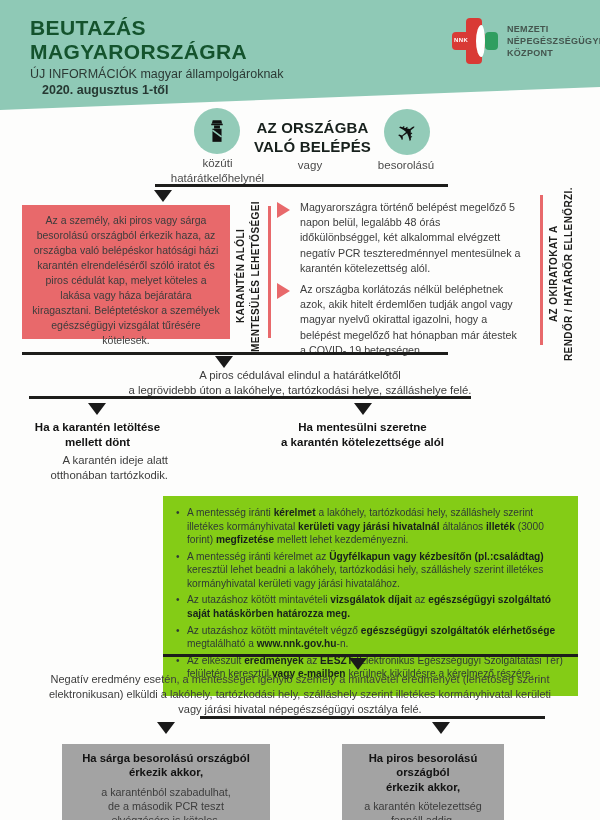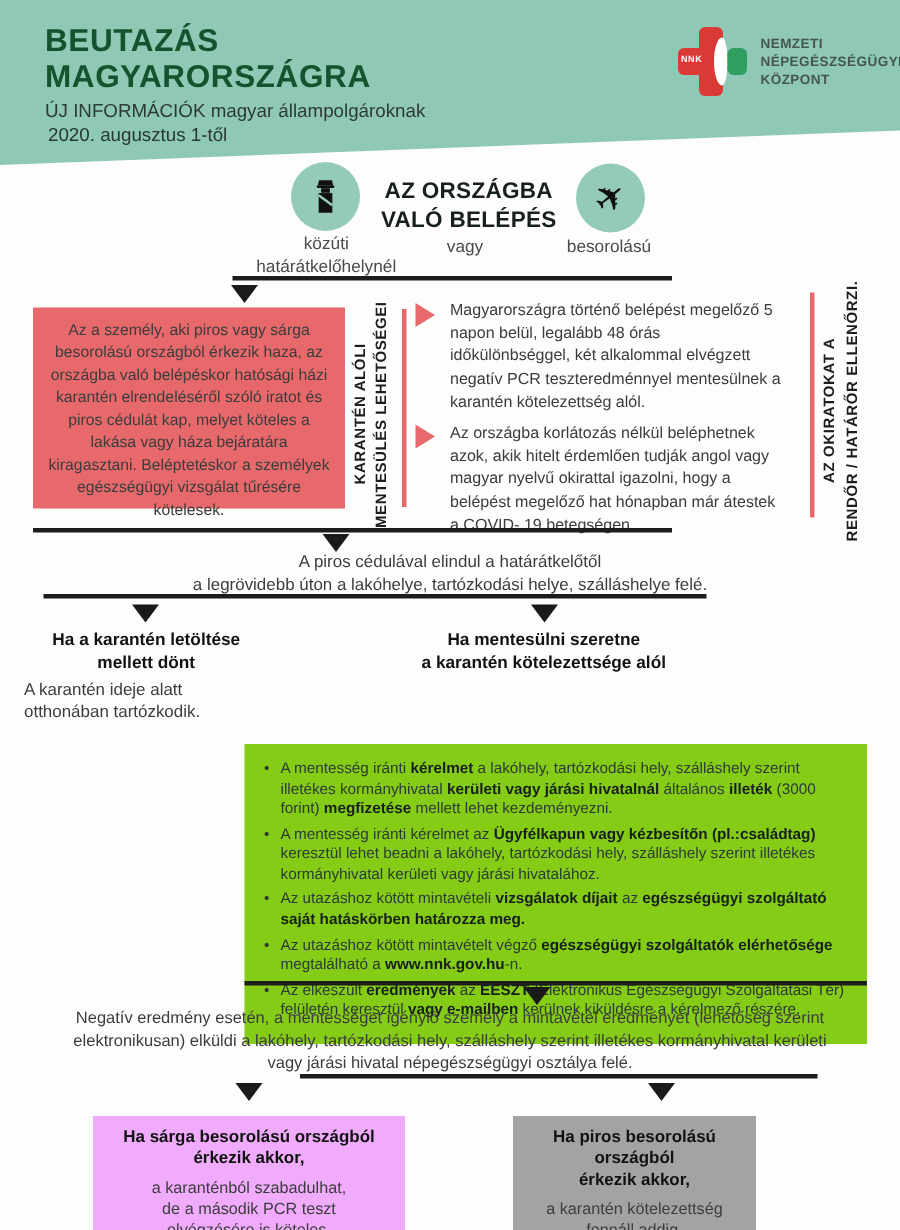--- a/index.html
+++ b/index.html
@@ -8,21 +8,21 @@
     background:#fdfdfc;font-family:"Liberation Sans",sans-serif;color:#3f3f3f;
   }
   
   .header{
     position:absolute;left:0;top:0;width:600px;height:112px;background:#8fc9b6;
     clip-path:polygon(0 0,100% 0,100% 87px,0 110px);
   }
   .h-title{position:absolute;left:30px;top:16px;font-size:21px;font-weight:800;
     color:#14532d;line-height:1.14;letter-spacing:.4px;white-space:pre-line;}
   .h-sub{position:absolute;left:30px;top:67px;font-size:12.5px;color:#2c3a35;}
-  .h-date{position:absolute;left:32px;top:83px;font-size:12.5px;font-weight:400;color:#263832;text-align:right;}
+  .h-date{position:absolute;left:42px;top:83px;font-size:12.5px;font-weight:700;color:#263832;text-align:right;}
   .logo{position:absolute;left:452px;top:18px;display:flex;align-items:center;gap:9px;justify-content:center;}
   .logo-mark{position:relative;width:46px;height:46px;}
   .lm-v{position:absolute;left:14px;top:0;width:16px;height:46px;background:#d93a35;border-radius:4px;}
   .lm-h{position:absolute;left:0;top:14px;width:33px;height:18px;background:#d93a35;border-radius:4px;}
   .lm-face{position:absolute;left:24px;top:7px;width:9px;height:32px;background:#fff;border-radius:60% 40% 40% 60%/50%;}
   .lm-g{position:absolute;left:33px;top:14px;width:13px;height:18px;background:#2f9e60;border-radius:4px;}
   .lm-nnk{position:absolute;left:2px;top:19px;font-size:6px;font-weight:700;color:#fff;letter-spacing:.4px;}
   .logo-text{font-size:9px;font-weight:700;color:#44554e;line-height:1.35;letter-spacing:.3px;}
   
   .circle{position:absolute;width:46px;height:46px;border-radius:50%;background:#93cbb8;
@@ -59,36 +59,36 @@
   .rv-right{left:540px;top:195px;height:150px;}
   .exempt-para{position:absolute;left:300px;width:222px;font-size:10.7px;line-height:1.42;color:#3c3c3c;}
   .ep-1{top:200px;} .ep-2{top:282px;}
   
   .travel-note{position:absolute;left:0;top:368px;width:600px;text-align:center;
     font-size:11.3px;color:#3c3c3c;line-height:1.3;white-space:pre-line;}
   .col-heading{position:absolute;text-align:center;font-size:11.5px;font-weight:800;
     color:#121212;line-height:1.3;white-space:pre-line;}
   .ch-left{left:25px;top:420px;width:145px;}
   .ch-right{left:240px;top:420px;width:245px;}
-  .stay-note{position:absolute;left:16px;top:453px;width:152px;text-align:left;
+  .stay-note{position:absolute;left:16px;top:453px;width:152px;text-align:right;
     font-size:11.3px;color:#3c3c3c;line-height:1.35;white-space:pre-line;}
   
   .green-box{position:absolute;left:163px;top:450px;width:415px;height:200px;background:#84cc16;
     box-sizing:border-box;padding:10px 12px;overflow:hidden;margin-top:46px;}
   .green-box ul{margin:0;padding:0;list-style:none;}
   .green-box li{position:relative;padding-left:12px;font-size:10.2px;line-height:1.33;
     color:#2e3a35;margin-bottom:3px;}
   .green-box li::before{content:"•";position:absolute;left:1px;top:0;color:#2e3a35;}
   .green-box b{color:#17201c;}
   
   .neg-note{position:absolute;left:40px;top:672px;width:520px;text-align:center;
     font-size:11px;color:#3c3c3c;line-height:1.36;}
   
   .outcome{position:absolute;top:744px;height:76px;box-sizing:border-box;padding:7px 12px 0;text-align:center;}
-  .o-yellow{left:62px;width:208px;background:#f0abfc;}
+  .o-yellow{left:62px;width:208px;background:#a3a3a3;}
   .o-red{left:342px;width:162px;background:#a3a3a3;}
   .o-title{font-size:11.3px;font-weight:800;color:#121212;line-height:1.28;white-space:pre-line;}
   .o-body{margin-top:5px;font-size:10.8px;color:#3c3c3c;line-height:1.3;white-space:pre-line;}
 </style>
 </head>
 <body>
 
 <div id="poster">
 
   <div class="header">

